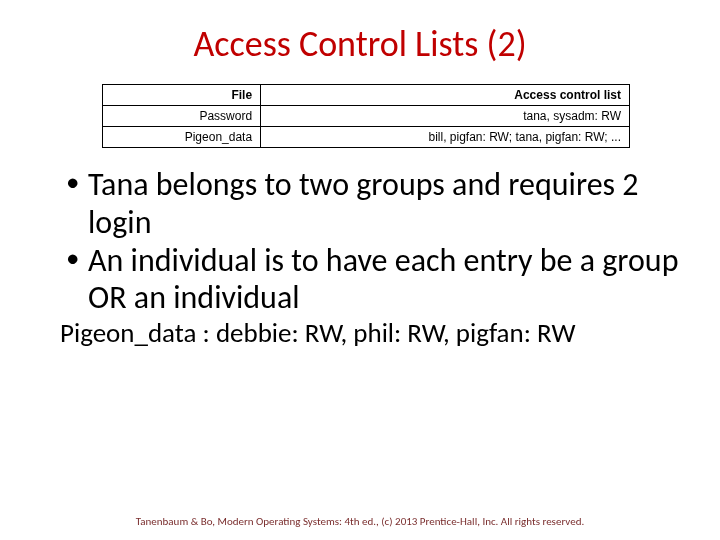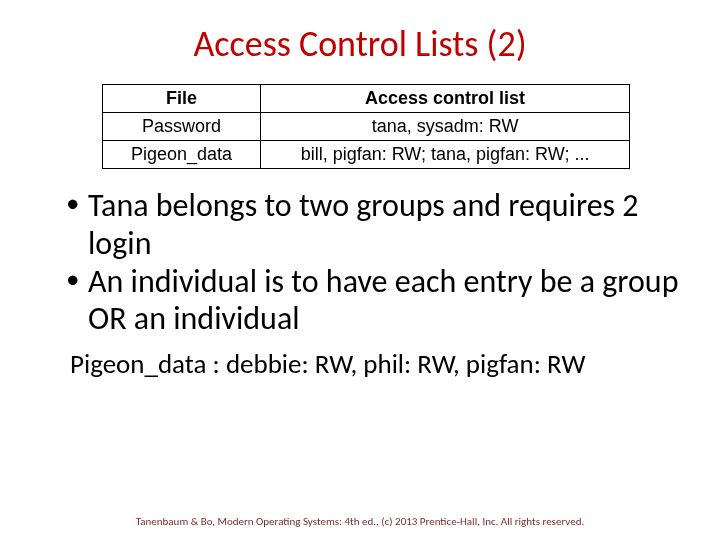--- a/index.html
+++ b/index.html
@@ -29,22 +29,22 @@
     margin: 0 60px 18px 72px;
   }
   table {
     border-collapse: collapse;
     width: 100%;
     font-family: Arial, Helvetica, sans-serif;
   }
   th, td {
     border: 1px solid #000;
     padding: 3px 8px;
-    text-align: center;
-    font-size: 18px;
+    text-align: right;
+    font-size: 12px;
     vertical-align: top;
   }
   th {
     font-weight: 700;
   }
   .col-file { width: 30%; }
   .col-acl  { width: 70%; }
   .bullets {
     font-size: 32px;
     line-height: 1.18;
@@ -59,21 +59,21 @@
   .bullet::before {
     content: "•";
     position: absolute;
     left: 6px;
     top: 0;
     font-size: 27px;
   }
   .plainline {
     font-size: 27px;
     line-height: 1.18;
-    margin: 10px;
+    margin: 0;
     padding-left: 30px;
   }
   .footer {
     position: absolute;
     bottom: 12px;
     left: 0;
     width: 100%;
     text-align: center;
     font-size: 11px;
     color: #7a2e2e;

